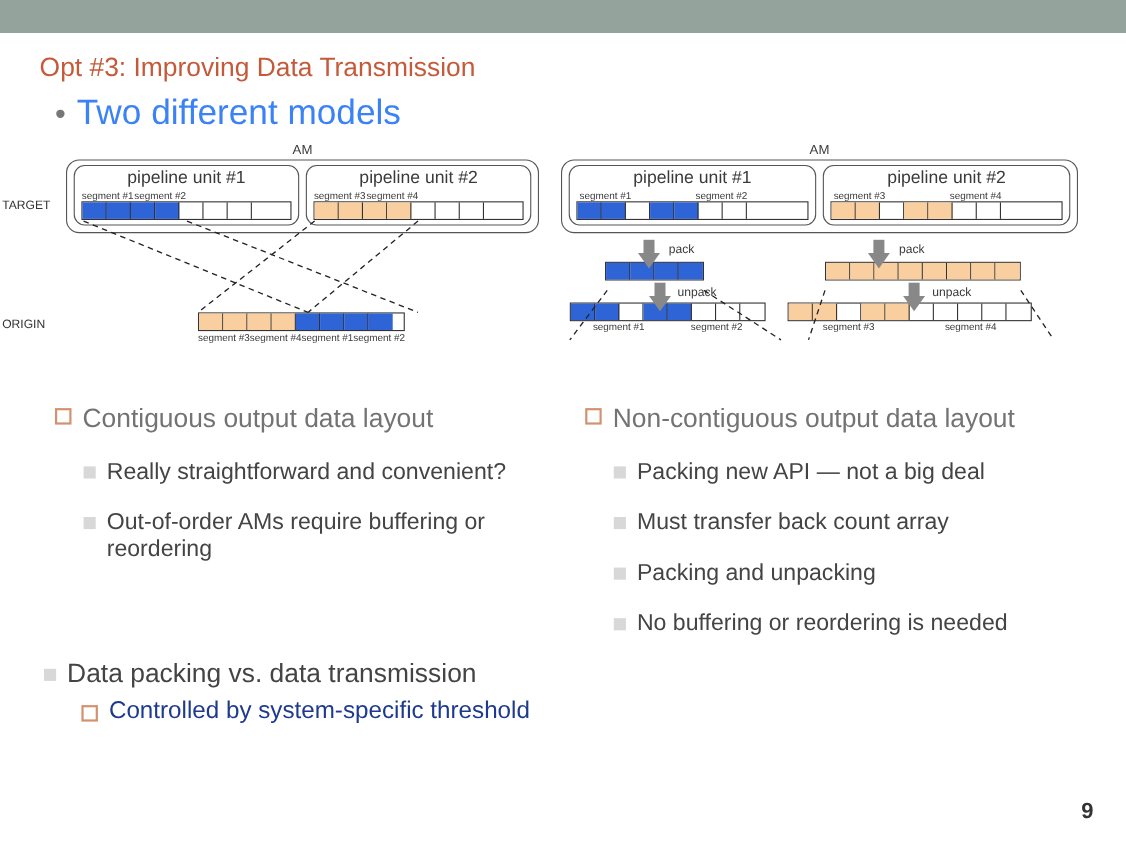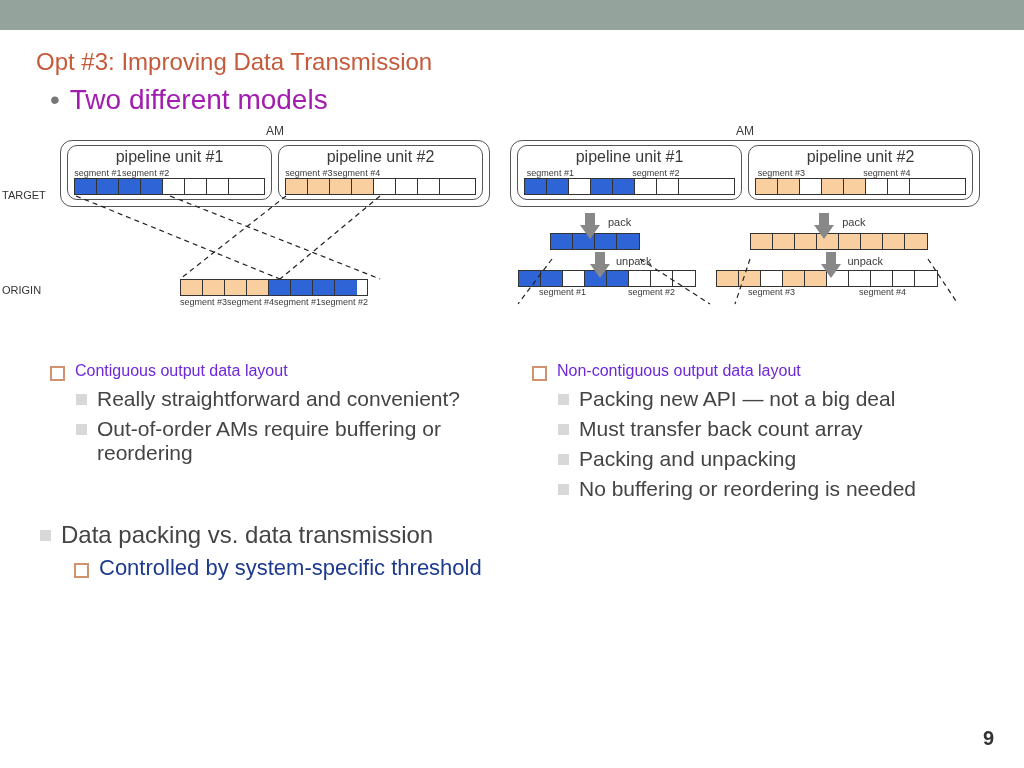--- a/index.html
+++ b/index.html
@@ -1,43 +1,43 @@
 <!DOCTYPE html>
 <html><head>
 <meta charset="utf-8">
 <style>
 *{box-sizing:border-box;margin:0;padding:0}
 body{width:1024px;height:768px;font-family:Arial,Helvetica,sans-serif;background:#fff;position:relative;overflow:hidden}
 .topbar{width:100%;height:30px;background:#95a39d}
 .title{color:#c55a3b;font-size:24px;font-weight:400;margin:18px 0 8px 36px}
 .subtitle-row{display:flex;align-items:baseline;margin-left:50px}
 .bullet-dot{color:#777;font-size:28px;margin-right:10px;line-height:1}
-.subtitle{font-size:28px;color:#a21caf}
+.subtitle{font-size:32px;color:#3b82f6}
 .diagrams{display:flex;gap:20px;margin:8px 36px 0 60px}
 .diag{position:relative;font-size:11px;color:#3a3a3a}
 .am{text-align:center;font-size:12px;margin-bottom:2px}
 .box-outer{border:1.5px solid #555;border-radius:12px;padding:4px 6px 6px;display:flex;gap:6px}
 .pipe{border:1.5px solid #555;border-radius:10px;padding:2px 6px 4px;flex:1;text-align:center}
 .pipe-title{font-size:16px;margin-bottom:2px}
 .segrow{display:flex;border:1px solid #333}
 .cell{border-right:1px solid #333;width:22px;height:15px}
 .cell:last-child{border-right:none}
 .blue{background:#2f64d6}
 .peach{background:#f9cfa0}
 .seg-labels{display:flex;font-size:9px;justify-content:space-between;margin-top:1px}
 .seg-labels span{flex:1;text-align:center}
 .side-label{position:absolute;left:-58px;font-size:11px;color:#333}
 .arrow-down{width:0;height:0;border-left:10px solid transparent;border-right:10px solid transparent;border-top:14px solid #888;position:relative}
 .arrow-down::before{content:'';position:absolute;top:-26px;left:-5px;width:10px;height:14px;background:#888}
 .cols{display:flex;margin:8px 30px 0 40px;gap:10px}
 .col{flex:1;padding-left:10px}
 .item-heading{display:flex;align-items:flex-start;margin:10px 0 4px}
 .sq{width:15px;height:15px;border:2px solid #d2926f;margin-right:10px;flex-shrink:0;margin-top:4px}
-.item-heading .txt{color:#6d28d9;font-size:16px}
-.sub{display:flex;align-items:flex-start;margin:6px 0 6px 26px}
+.item-heading .txt{color:#737373;font-size:24px}
+.sub{display:flex;align-items:flex-start;margin:22px 0 6px 26px}
 .sq2{width:11px;height:11px;background:#d8d8d8;margin-right:10px;flex-shrink:0;margin-top:7px}
 .sub .txt{font-size:21px;color:#444}
 .footer-block{margin:14px 0 0 40px}
 .footer-line1{display:flex;align-items:center}
 .footer-line1 .txt{font-size:24px;color:#444}
 .footer-line2{display:flex;align-items:center;margin:6px 0 0 34px}
 .footer-line2 .txt{color:#1e3a8f;font-size:22px}
 .pagenum{position:absolute;bottom:18px;right:30px;font-size:20px;font-weight:700;color:#333}
 svg.connect{position:absolute;top:0;left:0;pointer-events:none}
 </style>
@@ -47,21 +47,21 @@
 <div class="topbar"></div>
 <h1 class="title">Opt #3: Improving Data Transmission</h1>
 <div class="subtitle-row">
   <span class="bullet-dot">•</span>
   <span class="subtitle">Two different models</span>
 </div>
 
 <div class="diagrams">
 
   <div class="diag" style="width:430px;height:220px">
-    <div class="side-label" style="top:65px">TARGET</div>
+    <div class="side-label" style="top:52px">TARGET</div>
     <div class="side-label" style="top:160px">ORIGIN</div>
     <div class="am">AM</div>
     <div class="box-outer">
       <div class="pipe">
         <div class="pipe-title">pipeline unit #1</div>
         <div class="seg-labels">
             <span>segment #1</span>
             <span>segment #2</span>
             <span></span>
             <span></span>
@@ -163,21 +163,21 @@
             <div class="cell"></div>
             <div class="cell peach"></div>
             <div class="cell peach"></div>
           <div class="cell"></div>
             <div class="cell"></div>
             <div class="cell"></div>
         </div>
       </div>
     </div>
 
-    <div style="display:flex;gap:73px;margin:8px 0 4px 70px;align-items:flex-start">
+    <div style="display:flex;gap:48px;margin:8px 0 4px 70px;align-items:flex-start">
       <div style="display:flex;align-items:center;gap:8px">
         <div style="position:relative;top:10px">
             <div class="arrow-down"></div>
           </div>
         <span>pack</span>
       </div>
       <div style="display:flex;align-items:center;gap:8px;margin-left:110px">
         <div style="position:relative;top:10px">
             <div class="arrow-down"></div>
           </div>

